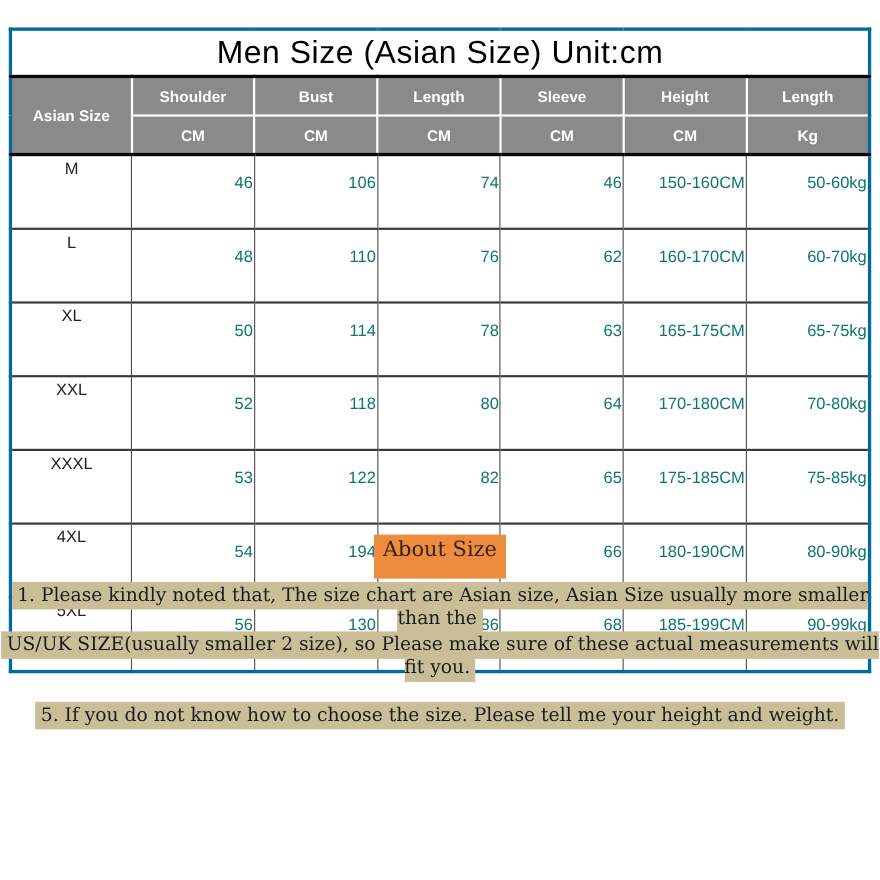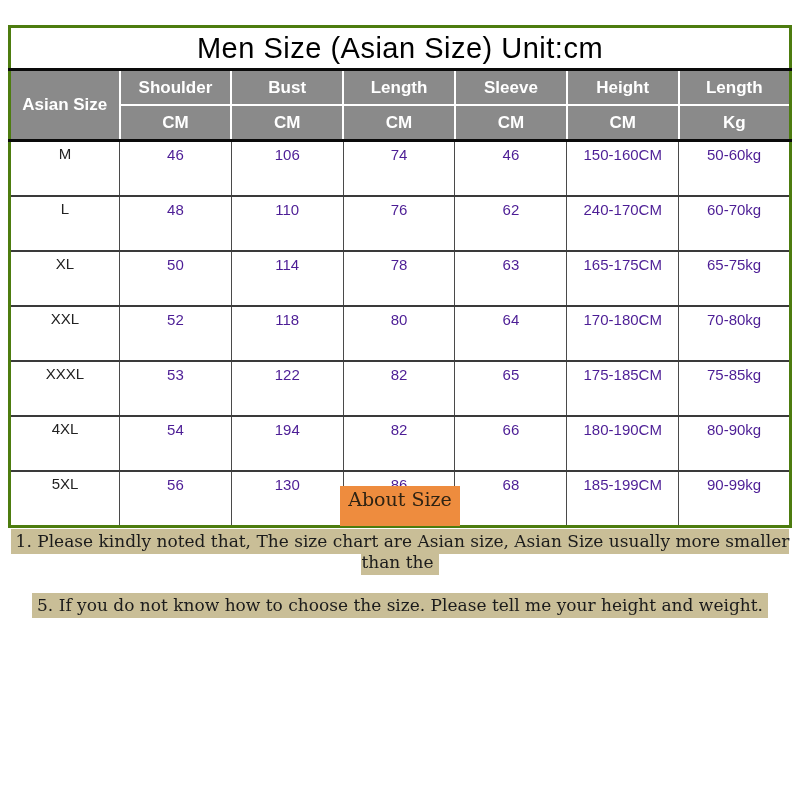--- a/index.html
+++ b/index.html
@@ -9,53 +9,53 @@
     font-family: "Liberation Sans", sans-serif;
   }
   .page { position: relative; width: 800px; height: 800px; background: #fff; overflow: hidden; }
 
   
   table.size-table {
     position: absolute; left: 8px; top: 25px;
     width: 784px;
     border-collapse: collapse;
     table-layout: fixed;
-    border: 3px solid #4d7c0f;
+    border: 3px solid #0369a1;
   }
   td.title-cell {
     height: 38px;
     text-align: center; vertical-align: middle;
     font-size: 29px; color: #000;
     letter-spacing: 0.5px;
     border-bottom: 3px solid #0a0a0a;
     background: #fff;
   }
   th.hcell {
     background: #8a8a8a; color: #ffffff;
-    font-size: 17px; font-weight: bold;
+    font-size: 14px; font-weight: bold;
     text-align: center; vertical-align: middle;
     border: 2px solid #ffffff;
     height: 31px;
   }
   th.hcell.corner { border-bottom: 3px solid #0a0a0a; }
   tr.units th.hcell { border-bottom: 3px solid #0a0a0a; }
   th.size-cell {
     background: #fff; color: #222222;
     font-weight: normal; font-size: 15px;
     text-align: center; vertical-align: top;
     padding-top: 3px;
     border: 1px solid #4a4a4a;
     border-top: 2px solid #3a3a3a; border-bottom: 2px solid #3a3a3a;
     height: 48px;
   }
   td.vcell {
-    background: #fff; color: #4c1d95;
+    background: #fff; color: #0f766e;
     font-size: 15px;
-    text-align: center; vertical-align: top;
-    padding-top: 4px;
+    text-align: right; vertical-align: top;
+    padding-top: 16px;
     border: 1px solid #4a4a4a;
     border-top: 2px solid #3a3a3a; border-bottom: 2px solid #3a3a3a;
     height: 48px;
   }
 
   
   .about-heading-row {
     position: absolute; top: 486px; left: 0; width: 800px;
     text-align: center;
   }
@@ -126,21 +126,21 @@
         <td class="vcell">46</td>
         <td class="vcell">150-160CM</td>
         <td class="vcell">50-60kg</td>
       </tr>
       <tr>
         <th class="size-cell">L</th>
         <td class="vcell">48</td>
         <td class="vcell">110</td>
         <td class="vcell">76</td>
         <td class="vcell">62</td>
-        <td class="vcell">240-170CM</td>
+        <td class="vcell">160-170CM</td>
         <td class="vcell">60-70kg</td>
       </tr>
       <tr>
         <th class="size-cell">XL</th>
         <td class="vcell">50</td>
         <td class="vcell">114</td>
         <td class="vcell">78</td>
         <td class="vcell">63</td>
         <td class="vcell">165-175CM</td>
         <td class="vcell">65-75kg</td>
@@ -184,19 +184,20 @@
     </tbody>
   </table>
 
   <div class="about-heading-row">
     <span class="about-heading">About Size</span>
   </div>
 
   <div class="notes">
     <div class="note">
       <div class="note-line"><span>1. Please kindly noted that, The size chart are Asian size, Asian Size usually more smaller than the</span></div>
+      <div class="note-line"><span>US/UK SIZE(usually smaller 2 size), so Please make sure of these actual measurements will fit you.</span></div>
     </div>
     <div class="note">
       <div class="note-line"><span>5. If you do not know how to choose the size. Please tell me your height and weight.</span></div>
     </div>
   </div>
 
 </div>
 
 </body></html>

